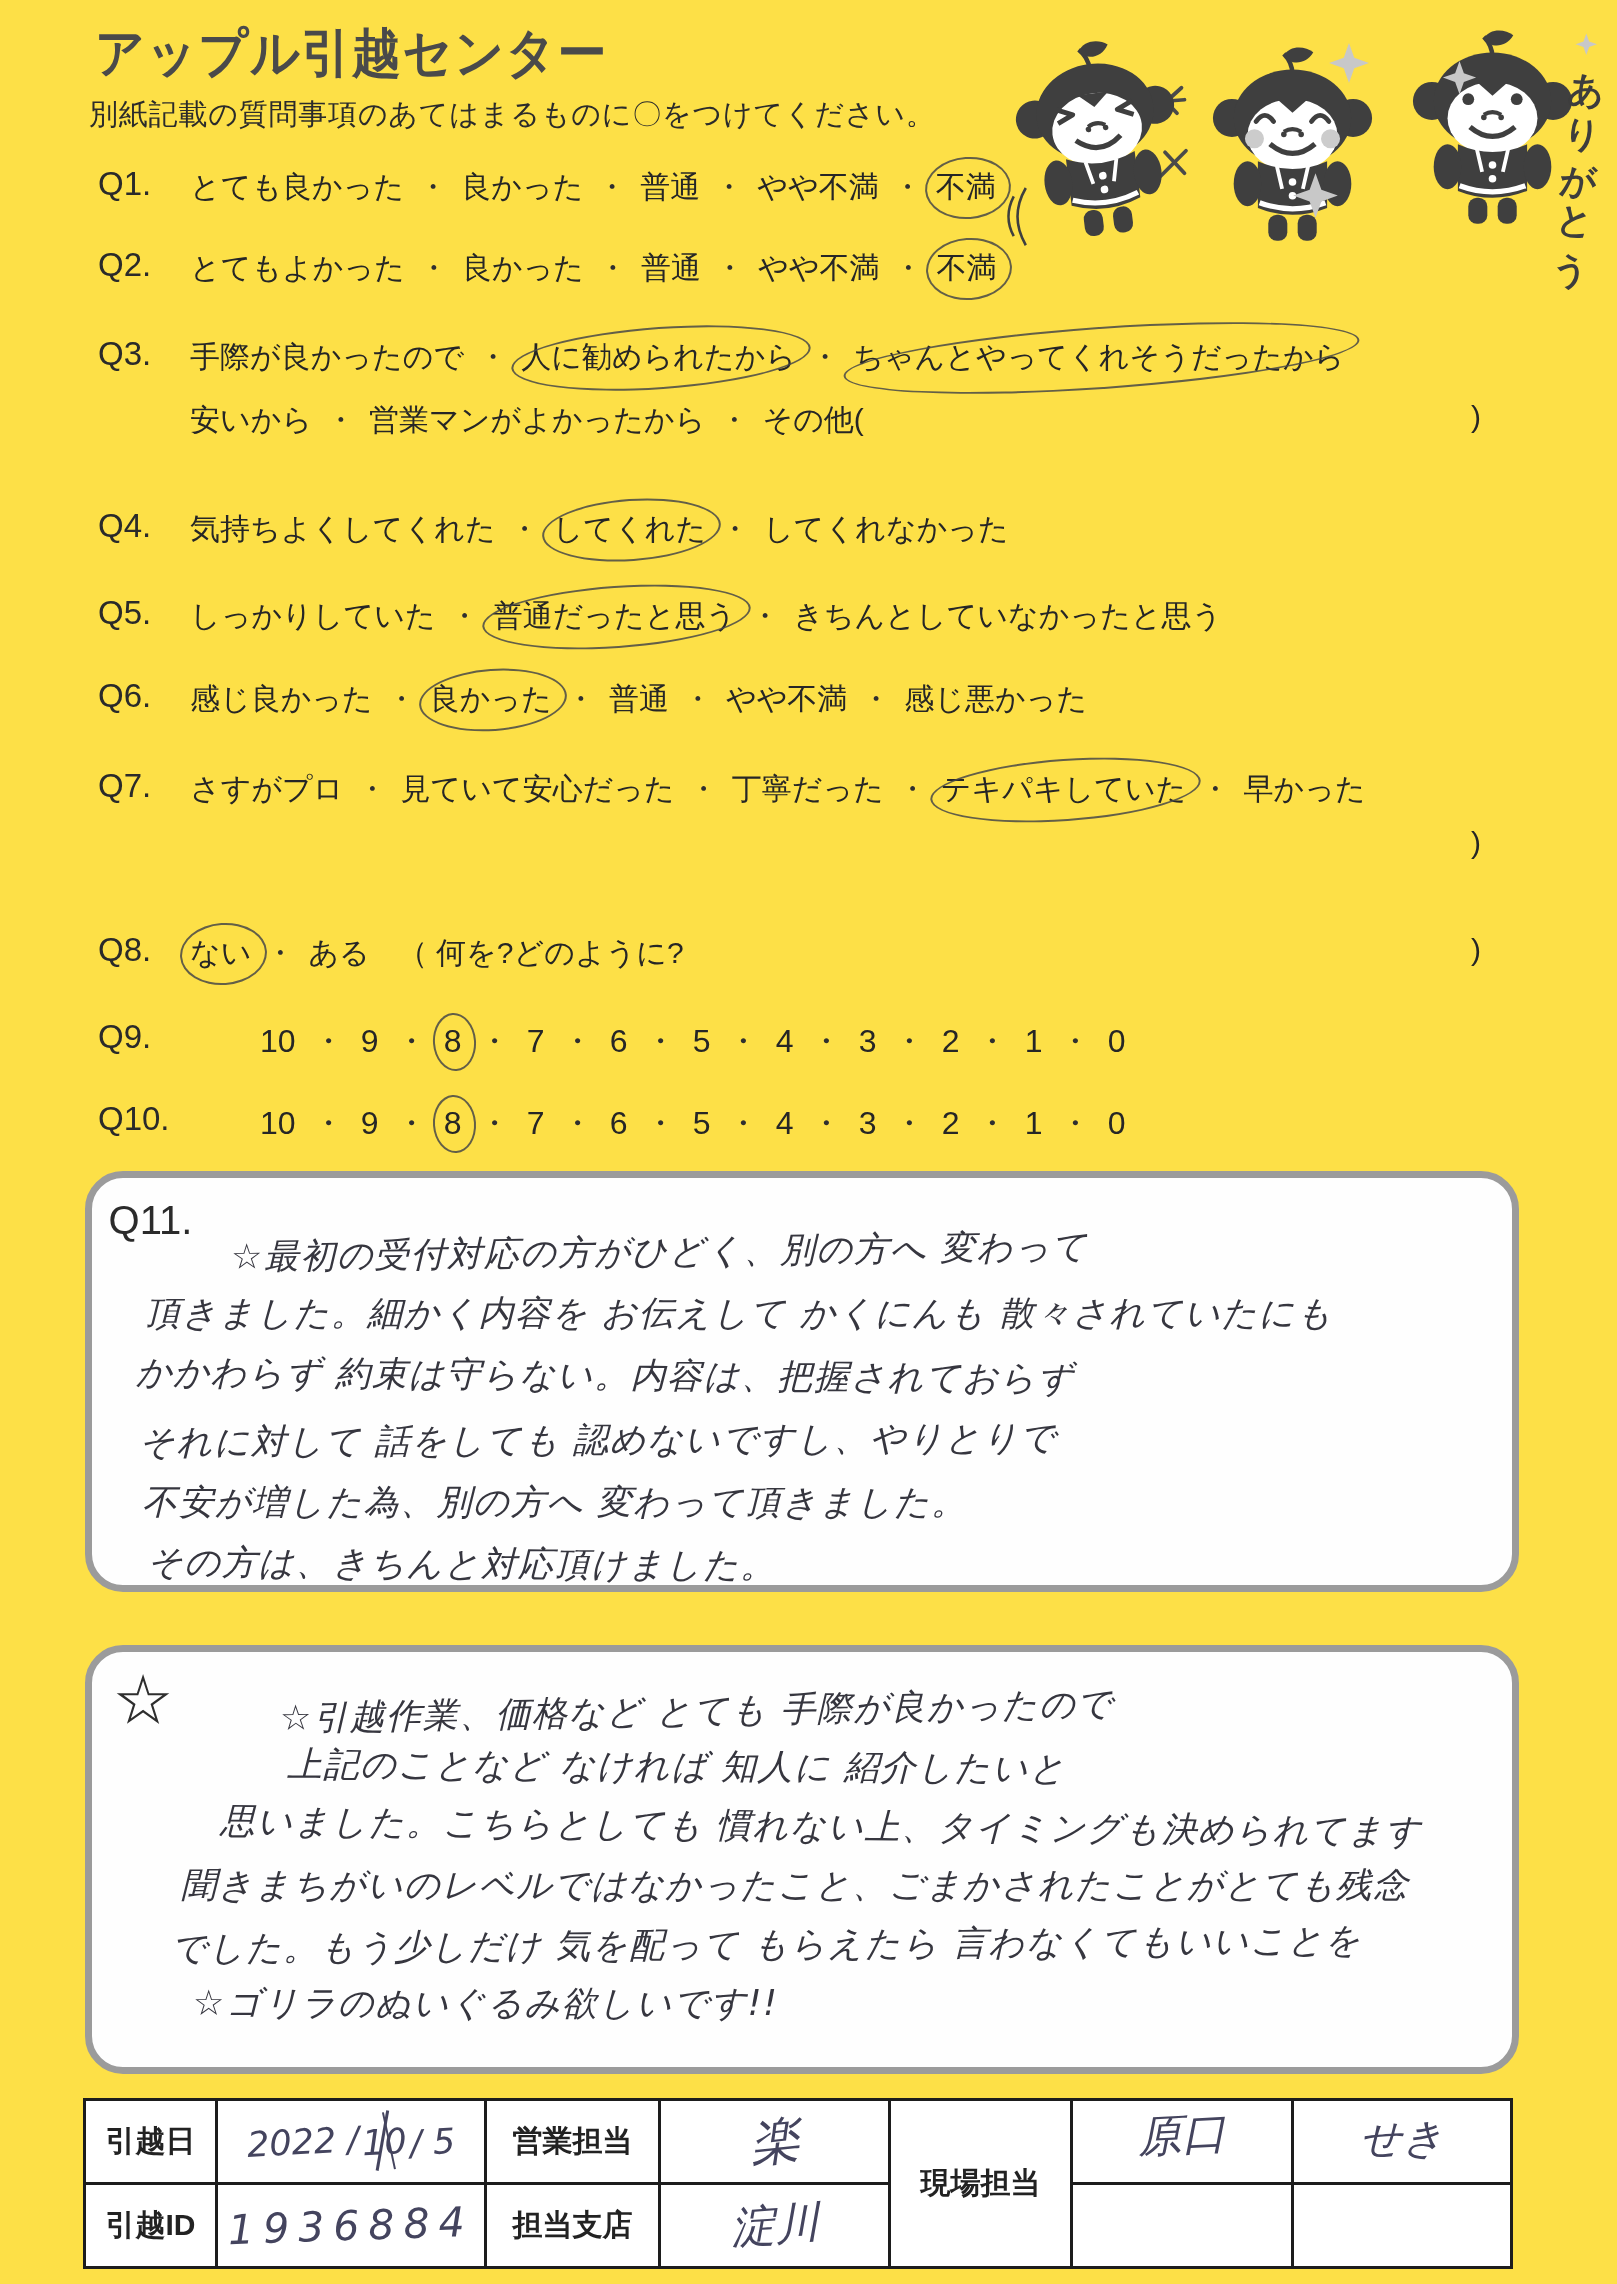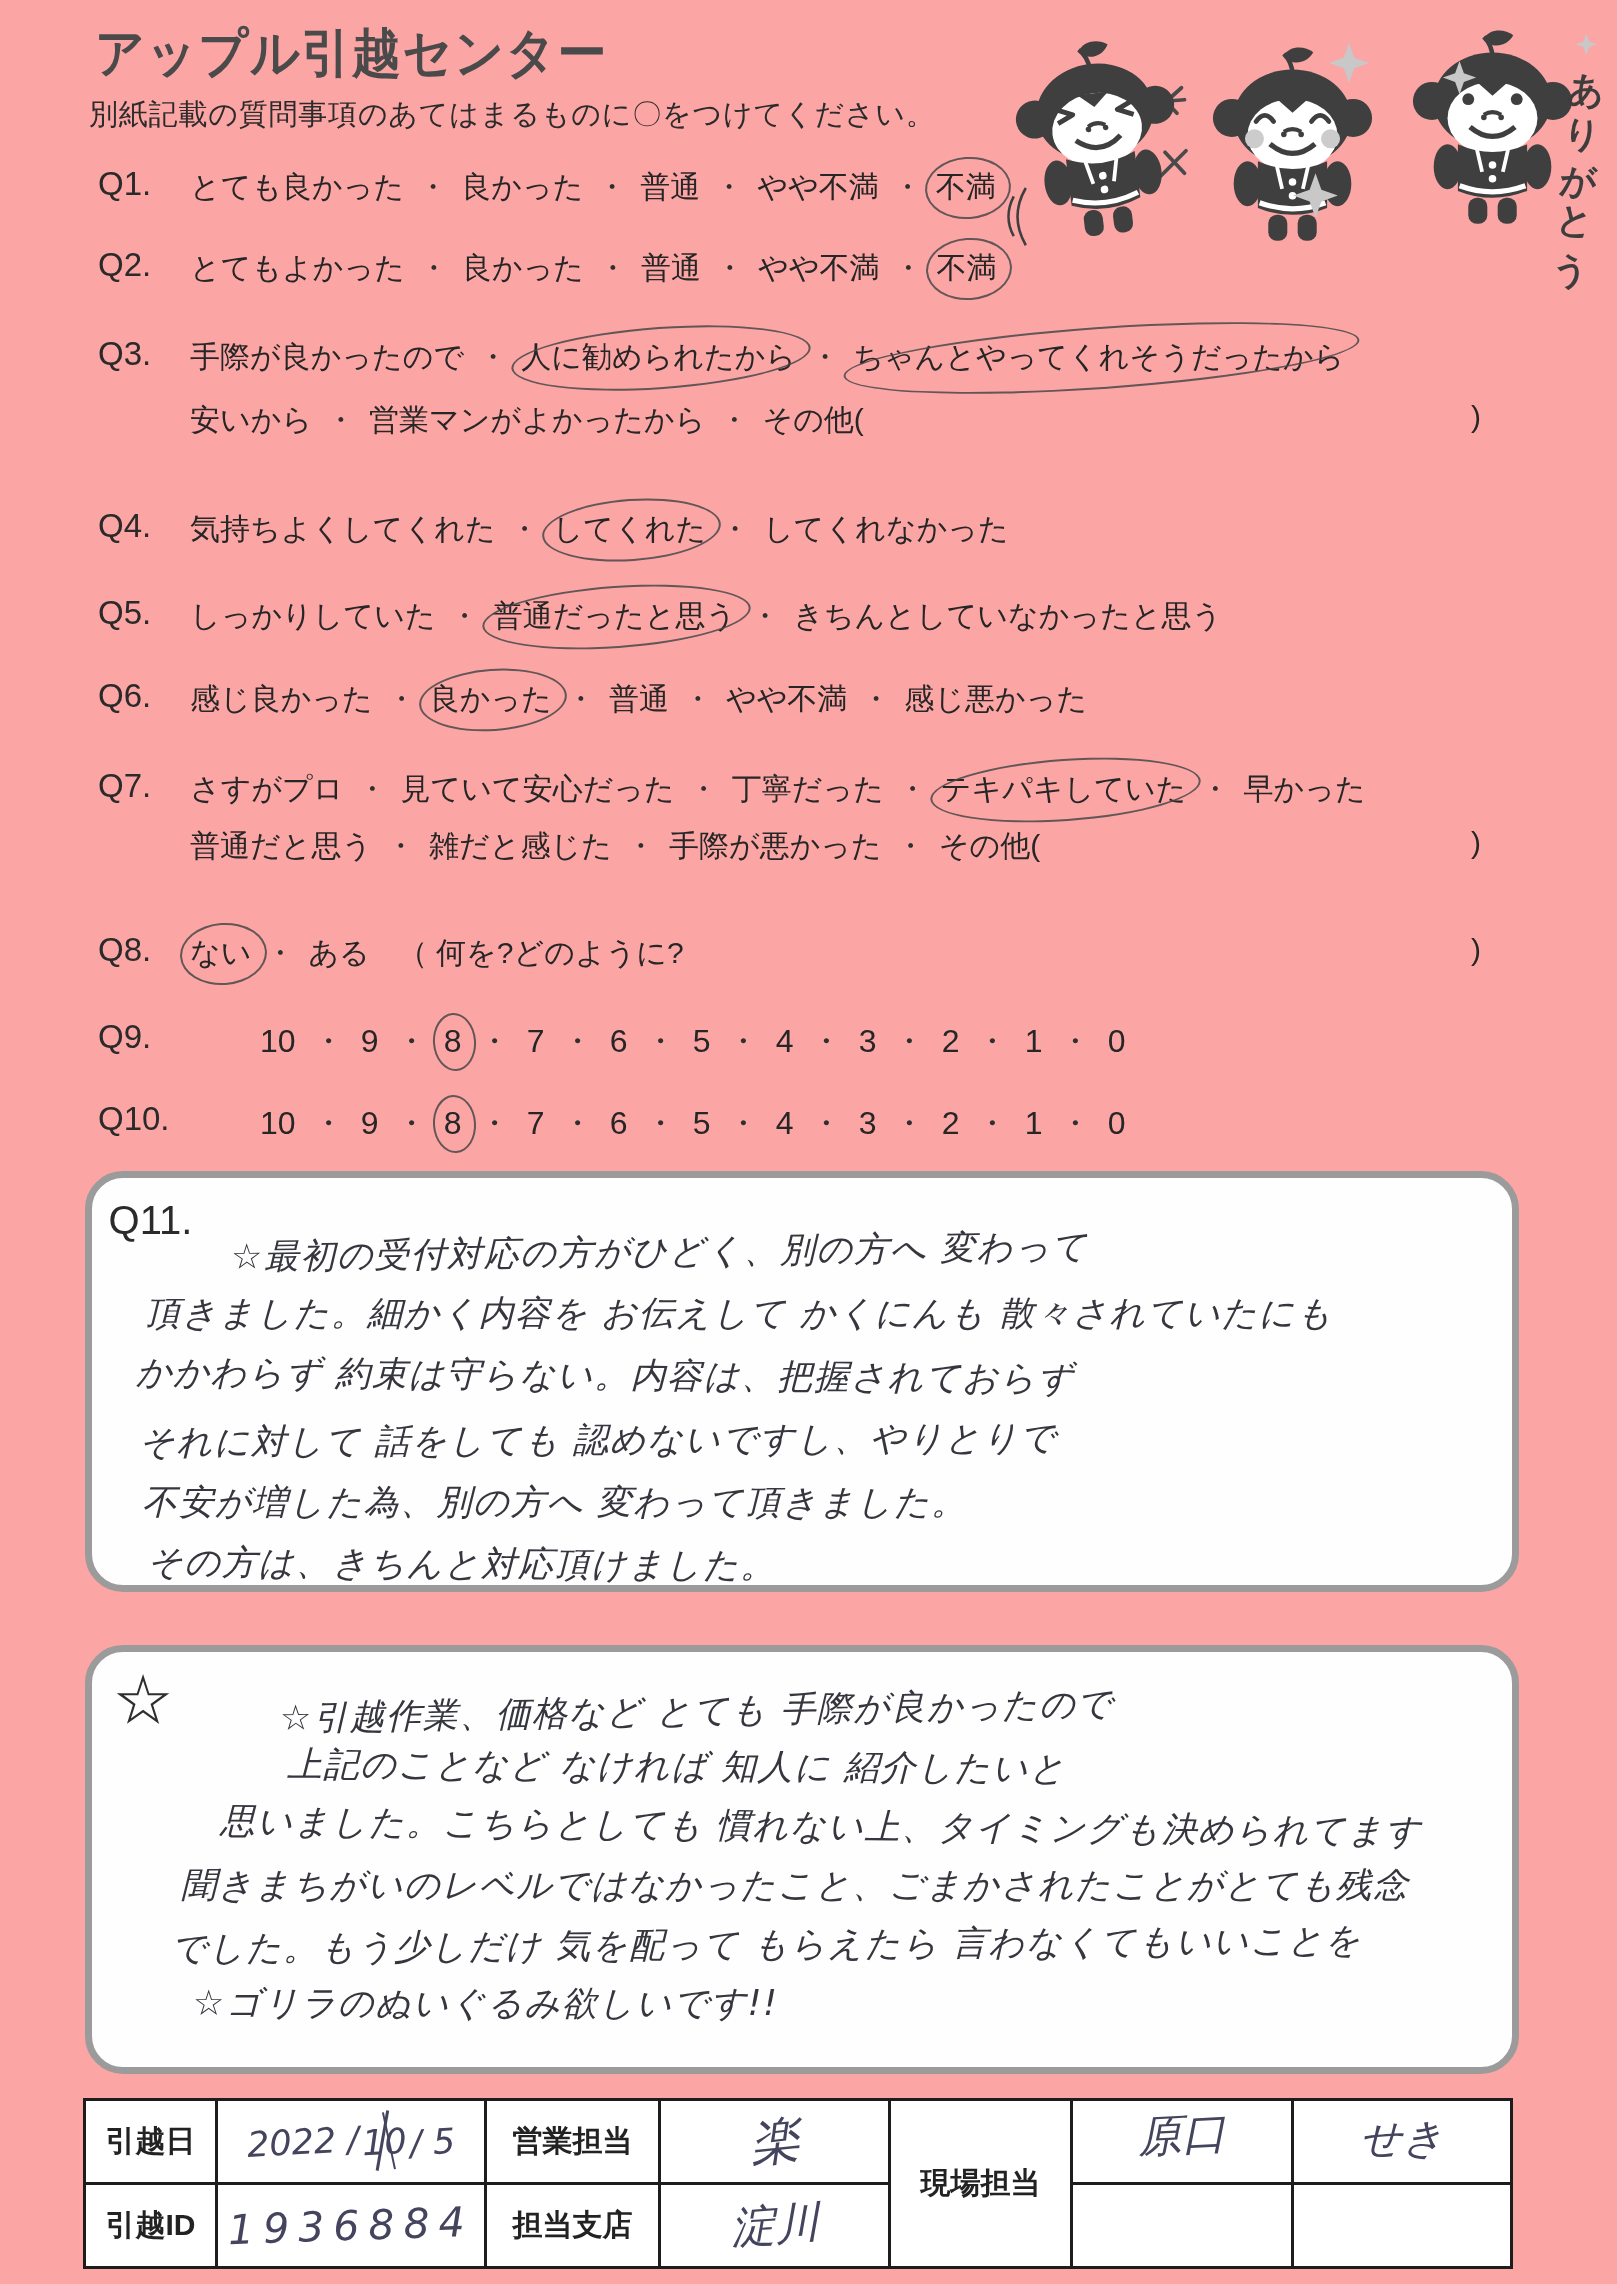--- a/index.html
+++ b/index.html
@@ -1,17 +1,17 @@
 <!DOCTYPE html>
 <html lang="ja" style="font-size:12px"><head>
 <meta charset="utf-8">
 <style>
   html,body{margin:0;padding:0;}
   body{width:1617px;height:2284px;background:#e8e8e6;}
-  .page{position:relative;width:1617px;height:2284px;background:#fca5a5;overflow:hidden;
+  .page{position:relative;width:1617px;height:2284px;background:#fde047;overflow:hidden;
         font-family:"Liberation Sans",sans-serif;color:#2d2d2d;}
 
   
   .title{position:absolute;left:95px;top:18px;font-size:48px;font-weight:800;color:#4a4a4a;
          letter-spacing:1.5px;transform:scale(1.02,1.1);transform-origin:left top;}
   .subtitle{position:absolute;left:607px;top:42px;font-size:35px;font-weight:700;color:#3a3a3a;}
   .instruction{position:absolute;left:89px;top:95px;font-size:29px;color:#2b2b2b;letter-spacing:0.8px;text-align:right;}
 
   
   .mascots{position:absolute;left:1012px;top:21px;width:602px;height:226px;}
@@ -241,21 +241,20 @@
   <div class="qline" style="top:679px">
     <span class="q-label">Q6.</span>
     <div class="q-body"><span class="q-opts"><span class="opt">感じ良かった</span><span class="sep">・</span><span class="opt circled">良かった<i class="hand-circle"></i></span><span class="sep">・</span><span class="opt">普通</span><span class="sep">・</span><span class="opt">やや不満</span><span class="sep">・</span><span class="opt">感じ悪かった</span></span></div>
   </div>
 
   <div class="qline" style="top:769px">
     <span class="q-label">Q7.</span>
     <div class="q-body"><span class="q-opts"><span class="opt">さすがプロ</span><span class="sep">・</span><span class="opt">見ていて安心だった</span><span class="sep">・</span><span class="opt">丁寧だった</span><span class="sep">・</span><span class="opt circled">テキパキしていた<i class="hand-circle"></i></span><span class="sep">・</span><span class="opt">早かった</span></span></div>
   </div>
   <div class="qline" style="top:826px">
-    <div class="q-body"><span class="q-opts"><span class="opt">普通だと思う</span><span class="sep">・</span><span class="opt">雑だと感じた</span><span class="sep">・</span><span class="opt">手際が悪かった</span><span class="sep">・</span><span class="opt">その他(</span></span></div>
     <span class="close-paren">)</span>
   </div>
 
   <div class="qline" style="top:933px">
     <span class="q-label">Q8.</span>
     <div class="q-body">
       <span class="q-opts"><span class="opt circled">ない<i class="hand-circle"></i></span><span class="sep">・</span><span class="opt">ある</span></span>
       <span class="q-extra">（ 何を?どのように?</span>
     </div>
     <span class="close-paren">)</span>

